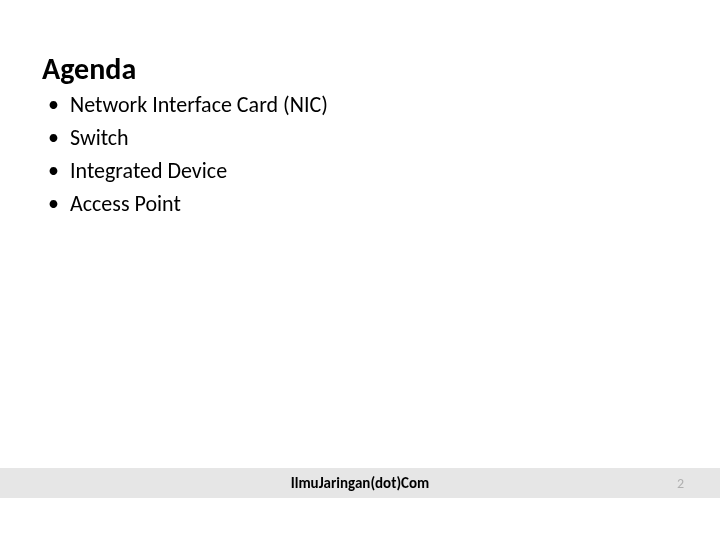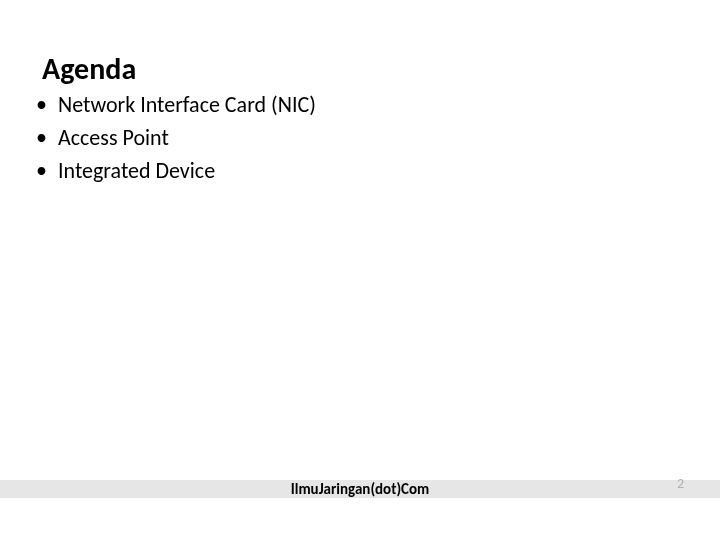--- a/index.html
+++ b/index.html
@@ -20,21 +20,21 @@
       top: 30px;
       left: 42px;
       font-size: 30px;
       font-weight: bold;
       color: #000;
       margin-top: 20px;
     }
     .bullet-list {
       position: absolute;
       top: 88px;
-      left: 30px;
+      left: 42px;
       list-style: none;
     }
     .bullet-list li {
       font-size: 22px;
       color: #000;
       line-height: 1.5;
       position: relative;
       padding-left: 28px;
     }
     .bullet-list li::before {
@@ -42,21 +42,21 @@
       position: absolute;
       left: 6px;
       top: 0;
       font-size: 22px;
     }
     .footer-bar {
       position: absolute;
       bottom: 42px;
       left: 0;
       width: 100%;
-      height: 18px;
+      height: 30px;
       background: #e6e6e6;
       display: flex;
       align-items: center;
       justify-content: center;
     }
     .footer-text {
       font-size: 15px;
       font-weight: bold;
       color: #000;
     }
@@ -68,21 +68,22 @@
       color: #b0b0b0;
     }
   </style>
 </head>
 <body>
 
 <h1 class="slide-title">Agenda</h1>
 
 <ul class="bullet-list">
   <li>Network Interface Card (NIC)</li>
+  <li>Switch</li>
+  <li>Integrated Device</li>
   <li>Access Point</li>
-  <li>Integrated Device</li>
 </ul>
 
 <div class="footer-bar">
   <span class="footer-text">IlmuJaringan(dot)Com</span>
 </div>
 
 <div class="page-number">2</div>
 
 </body></html>

